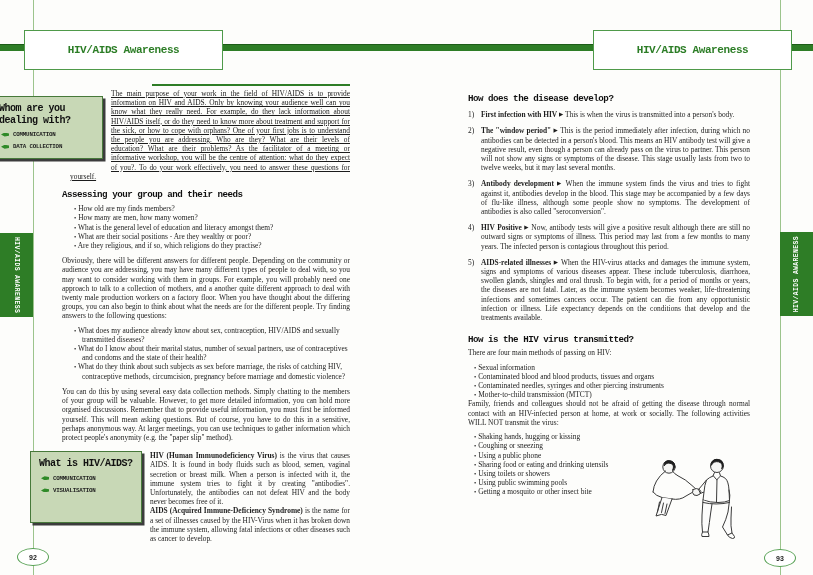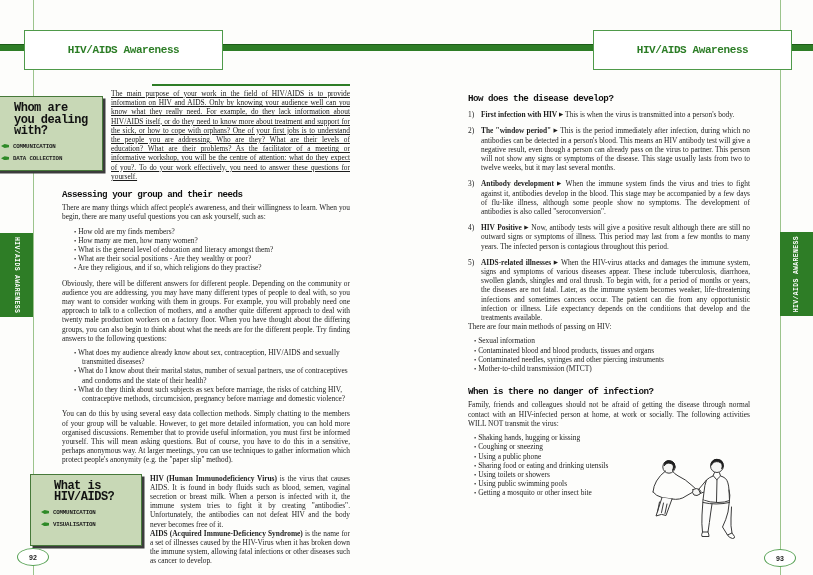--- a/index.html
+++ b/index.html
@@ -59,22 +59,22 @@
     letter-spacing:-0.5px;margin:9px 0 4px 32px;text-align:left;color:#111;
   }
   .col-right h3.sect{margin-left:0;}
   
   .gbox{
     background:#c8d8b6;border:1px solid #47793a;
     box-shadow:2.5px 2.5px 0 #3c3c3c;
     padding:5px 8px 7px 8px;box-sizing:border-box;text-align:left;
   }
   .gbox .gtitle{
-    font-family:"Liberation Mono", monospace;font-weight:bold;font-size:12px;
-    letter-spacing:-0.5px;line-height:11.5px;color:#111;margin:1px 0 4px 15px;
+    font-family:"Liberation Mono", monospace;font-weight:bold;font-size:10px;
+    letter-spacing:-0.5px;line-height:11.5px;color:#111;margin:1px 0 4px 0;
   }
   .gbox .gitem{
     display:flex;align-items:center;gap:4px;margin:3px 0 0 2px;
     font-family:"Liberation Mono", monospace;font-weight:bold;font-size:5.8px;
     letter-spacing:-0.2px;color:#222;
   }
   .arrow-bullet{
     flex:none;width:8px;height:4px;background:#2f8a28;
     clip-path:polygon(0 50%,45% 0,100% 20%,100% 80%,45% 100%);
   }
@@ -135,21 +135,20 @@
             <div class="gitem">
               <span class="arrow-bullet"></span>
               <span>DATA COLLECTION</span>
             </div>
           </div>
       </div>
       <p class="intro">The main purpose of your work in the field of HIV/AIDS is to provide information on HIV and AIDS. Only by knowing your audience well can you know what they really need. For example, do they lack information about HIV/AIDS itself, or do they need to know more about treatment and support for the sick, or how to cope with orphans? One of your first jobs is to understand the people you are addressing. Who are they? What are their levels of education? What are their problems? As the facilitator of a meeting or informative workshop, you will be the centre of attention: what do they expect of you?. To do your work effectively, you need to answer these questions for yourself.</p>
     </div>
 
     <h3 class="sect">Assessing your group and their needs</h3>
-    <p class="ml">There are many things which affect people's awareness, and their willingness to learn. When you begin, there are many useful questions you can ask yourself, such as:</p>
 
     <ul class="blist">
 
         <li><span class="blt">•</span> <span>How old are my finds members?</span></li>
 
         <li><span class="blt">•</span> <span>How many are men, how many women?</span></li>
 
         <li><span class="blt">•</span> <span>What is the general level of education and literacy amongst them?</span></li>
 
         <li><span class="blt">•</span> <span>What are their social positions - Are they wealthy or poor?</span></li>
@@ -239,34 +238,34 @@
         <div class="numitem">
           <span class="num">5)</span>
           <span>
             <span class="lead">AIDS-related illnesses</span>
             <span class="arr">▶</span>
             <span>When the HIV-virus attacks and damages the immune system, signs and symptoms of various diseases appear. These include tuberculosis, diarrhoea, swollen glands, shingles and oral thrush. To begin with, for a period of months or years, the diseases are not fatal. Later, as the immune system becomes weaker, life-threatening infections and sometimes cancers occur. The patient can die from any opportunistic infection or illness. Life expectancy depends on the conditions that develop and the treatments available.</span>
           </span>
         </div>
       </div>
 
+    <h3 class="sect" style="margin-top:13px;">How is the HIV virus transmitted?</h3>
     <p>There are four main methods of passing on HIV:</p>
 
     <ul class="blist" style="margin-left:6px;">
 
         <li><span class="blt">•</span> <span>Sexual information</span></li>
 
         <li><span class="blt">•</span> <span>Contaminated blood and blood products, tissues and organs</span></li>
 
         <li><span class="blt">•</span> <span>Contaminated needles, syringes and other piercing instruments</span></li>
 
         <li><span class="blt">•</span> <span>Mother-to-child transmission (MTCT)</span></li>
       </ul>
 
-    <h3 class="sect" style="margin-top:14px;">When is there no danger of infection?</h3>
     <p>Family, friends and colleagues should not be afraid of getting the disease through normal contact with an HIV-infected person at home, at work or socially. The following activities WILL NOT transmit the virus:</p>
 
     <ul class="blist" style="margin-left:6px;width:180px;">
 
         <li><span class="blt">•</span> <span>Shaking hands, hugging or kissing</span></li>
 
         <li><span class="blt">•</span> <span>Coughing or sneezing</span></li>
 
         <li><span class="blt">•</span> <span>Using a public phone</span></li>
 

